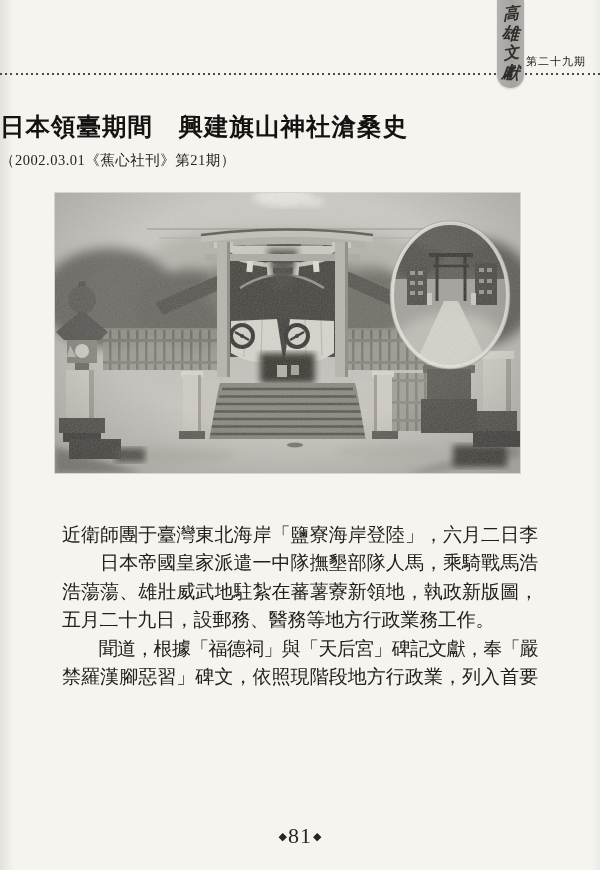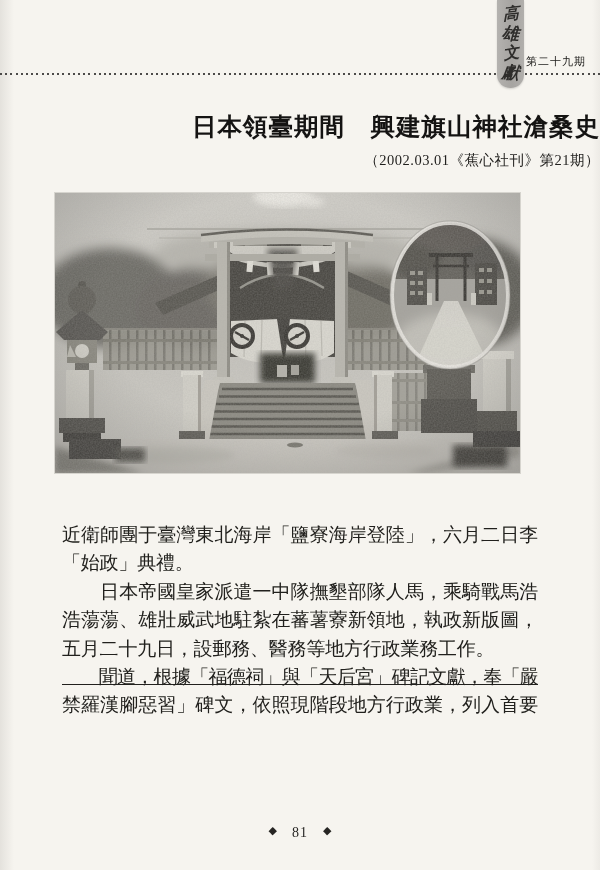--- a/index.html
+++ b/index.html
@@ -39,47 +39,47 @@
   .logo-band span:nth-child(1){ transform:rotate(-7deg) skewX(-4deg); }
   .logo-band span:nth-child(2){ transform:rotate(5deg) skewX(3deg); font-size:17px; }
   .logo-band span:nth-child(3){ transform:rotate(-9deg); }
   .logo-band span:nth-child(4){ transform:rotate(4deg) skewX(-3deg); font-size:17px; }
   .issue-label {
     position:absolute; top:54px; right:14px;
     font-size:11px; letter-spacing:1px; color:#1b1a18;
   }
   
   .title {
-    position:absolute; left:0; top:110px; width:600px; text-align:right;
+    position:absolute; left:0; top:110px; width:600px; text-align:left;
     font-size:24.5px; font-weight:bold; color:#141312; letter-spacing:1px;
   }
   .subtitle {
-    position:absolute; left:0; top:151px; width:600px; text-align:right;
+    position:absolute; left:0; top:151px; width:600px; text-align:left;
     font-size:14.5px; color:#201f1d; letter-spacing:0.5px;
   }
   
   .photo {
     position:absolute; left:55px; top:193px; width:465px; height:280px;
     box-shadow:0 0 0 1px rgba(120,115,108,0.25);
   }
   .photo svg { display:block; width:100%; height:100%; }
   
   .body-text { position:absolute; left:62px; top:521px; width:476px; font-size:19px; }
   .body-text .line {
     height:28.4px; line-height:28.4px; letter-spacing:-0.2px;
     text-align:justify; text-align-last:justify; overflow:hidden;
   }
   .body-text .line.end  { text-align-last:left; }
-  .body-text .line.tight{ letter-spacing:-0.85px;text-decoration:underline; }
+  .body-text .line.tight{ letter-spacing:-0.85px; }
   
   .footer {
     position:absolute; left:0; top:823px; width:600px; text-align:center; color:#262523;
   }
   .footer .orn { font-size:11px; vertical-align:3px; }
-  .footer .num { font-size:14px; margin:0 15px; letter-spacing:1px; }
+  .footer .num { font-size:22px; margin:0 1px; letter-spacing:1px; }
 </style>
 </head>
 <body>
 
 <div class="page">
   <div class="edge-shade-left"></div>
   <div class="edge-shade-right"></div>
 
   <div class="dotted-rule"></div>
   <div class="logo-band">
@@ -319,21 +319,20 @@
         <ellipse cx="395" cy="102" rx="60" ry="74" fill="none" stroke="#8f8d87" stroke-width="1.2" opacity="0.5"></ellipse>
       </g>
 
       <rect width="465" height="280" fill="url(#vig)"></rect>
       <rect width="465" height="280" filter="url(#grain)" opacity="0.5"></rect>
     </svg>
   </div>
 
   <div class="body-text">
     <div class="line">近衛師團于臺灣東北海岸「鹽寮海岸登陸」，六月二日李</div>
-    <div class="line end">「始政」典禮。</div>
     <div class="line">　　日本帝國皇家派遣一中隊撫墾部隊人馬，乘騎戰馬浩</div>
     <div class="line">浩蕩蕩、雄壯威武地駐紮在蕃薯藔新領地，執政新版圖，</div>
     <div class="line end">五月二十九日，設郵務、醫務等地方行政業務工作。</div>
     <div class="line tight">　　聞道，根據「福德祠」與「天后宮」碑記文獻，奉「嚴</div>
     <div class="line">禁羅漢腳惡習」碑文，依照現階段地方行政業，列入首要</div>
   </div>
 
   <div class="footer">
     <span class="orn">◆</span><span class="num">81</span><span class="orn">◆</span>
   </div>

